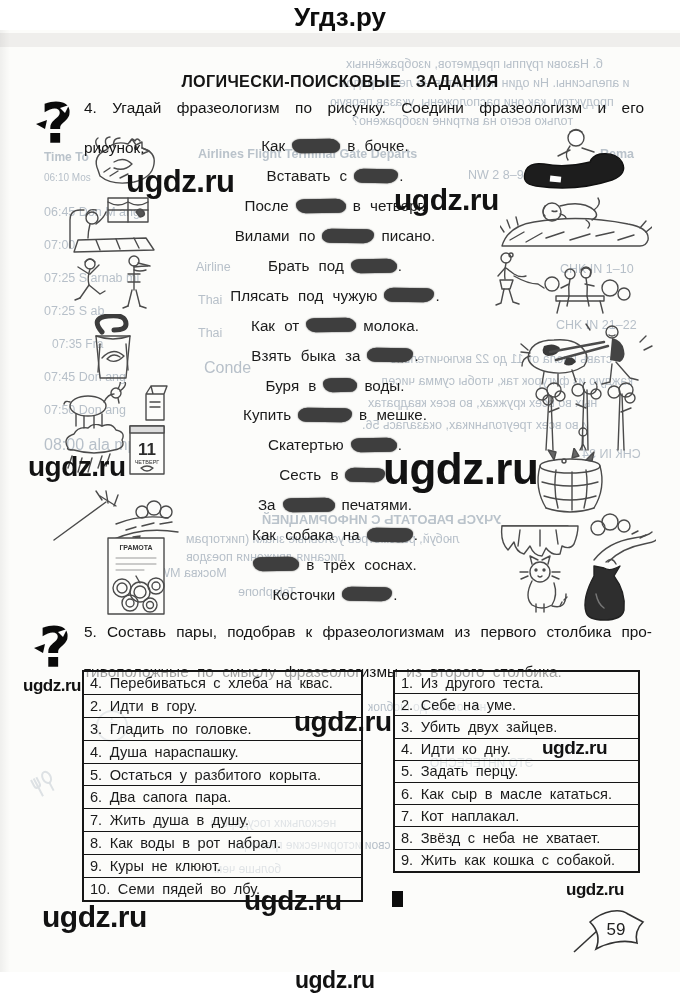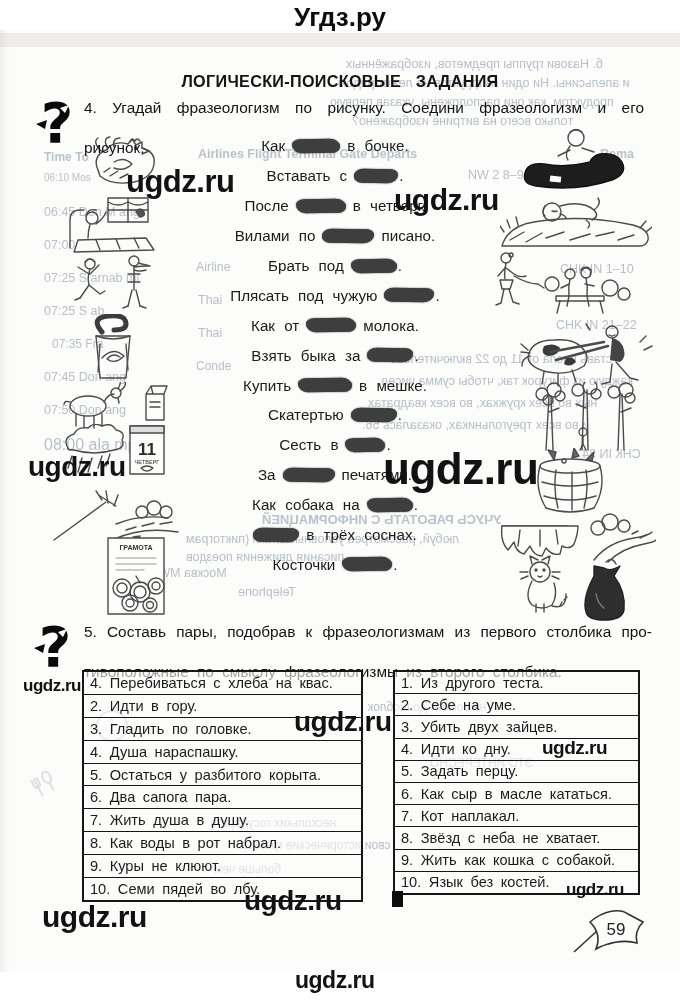--- a/index.html
+++ b/index.html
@@ -89,21 +89,21 @@
       <span class="ghost" style="left: 44px; top: 238px; font-size: 12.5px;">07:00</span>
       <span class="ghost" style="left: 44px; top: 271px; font-size: 12.5px;">07:25   S    arnab    mi</span>
       <span class="ghost" style="left: 44px; top: 304px; font-size: 12.5px;">07:25   S  ab</span>
       <span class="ghost" style="left: 44px; top: 337px; font-size: 12px; margin-left: 8px;">07:35   Fra</span>
       <span class="ghost" style="left: 44px; top: 370px; font-size: 12.5px;">07:45   Don       ang</span>
       <span class="ghost" style="left: 44px; top: 403px; font-size: 12.5px;">07:50   Don       ang</span>
       <span class="ghost" style="left: 44px; top: 436px; font-size: 16px;">08:00     ala     mpur</span>
       <span class="ghost" style="left: 196px; top: 260px; font-size: 12.5px;">Airline</span>
       <span class="ghost" style="left: 198px; top: 293px; font-size: 12.5px;">Thai</span>
       <span class="ghost" style="left: 198px; top: 326px; font-size: 12.5px;">Thai</span>
-      <span class="ghost" style="left: 196px; top: 359px; font-size: 12px;">Conde</span>
+      <span class="ghost" style="left: 204px; top: 359px; font-size: 16px;">Conde</span>
       <span class="ghost" style="left: 468px; top: 168px; font-size: 12.5px;">NW  2      8–9</span>
       <span class="ghost" style="left: 560px; top: 262px; font-size: 12.5px;">CHK  IN  1–10</span>
       <span class="ghost" style="left: 556px; top: 318px; font-size: 12.5px;">CHK  IN  21–22</span>
       <span class="ghost mir" style="left: 390px; top: 352px; font-size: 12.5px;">ставь числа от 11 до 22 включительно</span>
       <span class="ghost mir" style="left: 378px; top: 374px; font-size: 12.5px;">каждую из фигурок так, чтобы сумма чисел,</span>
       <span class="ghost mir" style="left: 368px; top: 396px; font-size: 12.5px;">ных во всех кружках, во всех квадратах</span>
       <span class="ghost mir" style="left: 362px; top: 418px; font-size: 12.5px;">и во всех треугольниках, оказалась 56.</span>
       <span class="ghost mir" style="left: 582px; top: 447px; font-size: 12.5px;">СНК  IN  34</span>
       <span class="ghost mir ghost-b" style="left: 262px; top: 512px; font-size: 13px;">УЧУСЬ РАБОТАТЬ С ИНФОРМАЦИЕЙ</span>
       <span class="ghost mir" style="left: 186px; top: 532px; font-size: 12.5px;">любуй, рассмотрев условные знаки (пиктограм</span>
@@ -173,20 +173,25 @@
         <span>Как от</span>
         <span class="blob" style="width: 50px; margin-left: 7px; margin-right: 7px;"></span>
         <span>молока.</span>
       </div>
       <div class="phrase-line">
         <span>Взять быка за</span>
         <span class="blob" style="width: 46px; margin-left: 7px; margin-right: 1px;"></span>
         <span>.</span>
       </div>
       <div class="phrase-line">
+        <span>Буря в</span>
+        <span class="blob" style="width: 34px; margin-left: 7px; margin-right: 7px;"></span>
+        <span>воды.</span>
+      </div>
+      <div class="phrase-line">
         <span>Купить</span>
         <span class="blob" style="width: 54px; margin-left: 7px; margin-right: 7px;"></span>
         <span>в мешке.</span>
       </div>
       <div class="phrase-line">
         <span>Скатертью</span>
         <span class="blob" style="width: 46px; margin-left: 7px; margin-right: 1px;"></span>
         <span>.</span>
       </div>
       <div class="phrase-line">
@@ -471,21 +476,20 @@
   <div class="tbl tbl-right" id="tbl-right">
       <div class="t-row">1. Из другого теста.</div>
       <div class="t-row">2. Себе на уме.</div>
       <div class="t-row">3. Убить двух зайцев.</div>
       <div class="t-row">4. Идти ко дну.</div>
       <div class="t-row">5. Задать перцу.</div>
       <div class="t-row">6. Как сыр в масле кататься.</div>
       <div class="t-row">7. Кот наплакал.</div>
       <div class="t-row">8. Звёзд с неба не хватает.</div>
       <div class="t-row">9. Жить как кошка с собакой.</div>
-      <div class="t-row">10. Язык без костей.</div>
     </div>
 
   <div class="corner-mark"></div>
 
   <svg class="page-flag" viewBox="0 0 76 50">
     <path d="M4 48 L28 26" stroke="#333" stroke-width="1.6" fill="none"></path>
     <path d="M20 18 C34 6 50 4 58 10 L73 18 C67 24 65 31 67 39 C53 35 37 39 26 45 C30 35 28 26 20 18 Z" fill="#fdfdfc" stroke="#333" stroke-width="1.6"></path>
     <text x="46" y="31" font-size="17" text-anchor="middle" fill="#222" font-family="Liberation Sans">59</text>
   </svg>
 

